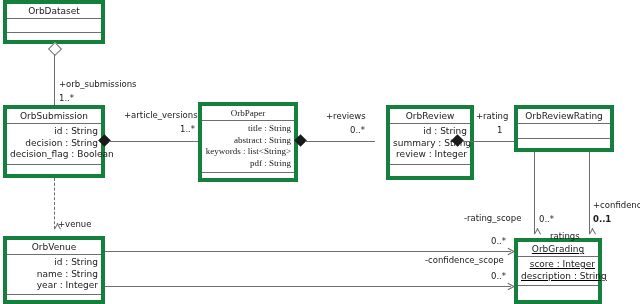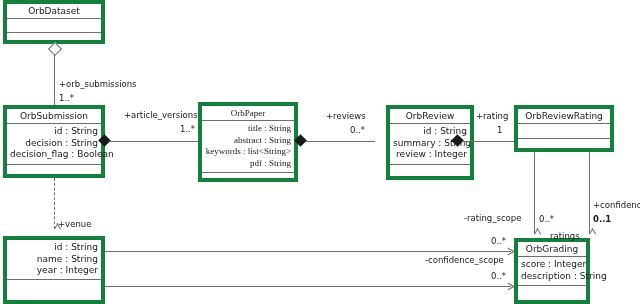--- a/index.html
+++ b/index.html
@@ -166,29 +166,30 @@
     <div class="uml-ops" style="height:18px;"></div>
   </div>
 
   <div class="uml-class" style="left:514px; top:105px; width:100px; height:47px;">
     <div class="uml-name" style="height:15px;">OrbReviewRating</div>
     <div class="uml-attrs empty" style="height:15px;"></div>
     <div class="uml-ops" style="height:15px;"></div>
   </div>
 
   <div class="uml-class" style="left:3px; top:236px; width:102px; height:68px;">
+    <div class="uml-name" style="height:15px;">OrbVenue</div>
     <div class="uml-attrs" style="height:40px;">
       <div class="uml-attr">id : String</div>
       <div class="uml-attr">name : String</div>
       <div class="uml-attr">year : Integer</div>
     </div>
     <div class="uml-ops" style="height:12px;"></div>
   </div>
 
-  <div class="uml-class" style="left:514px; top:238px; width:76px; height:66px;">
+  <div class="uml-class" style="left:514px; top:238px; width:88px; height:66px;text-decoration:underline;">
     <div class="uml-name" style="height:15px;">OrbGrading</div>
     <div class="uml-attrs" style="height:29px;">
       <div class="uml-attr">score : Integer</div>
       <div class="uml-attr">description : String</div>
     </div>
     <div class="uml-ops" style="height:21px;"></div>
   </div>
 
   <div class="diamond-hollow" style="left:50px; top:44px;"></div>
   <div class="line-v" style="left:54px; top:54px; height:51px;"></div>

